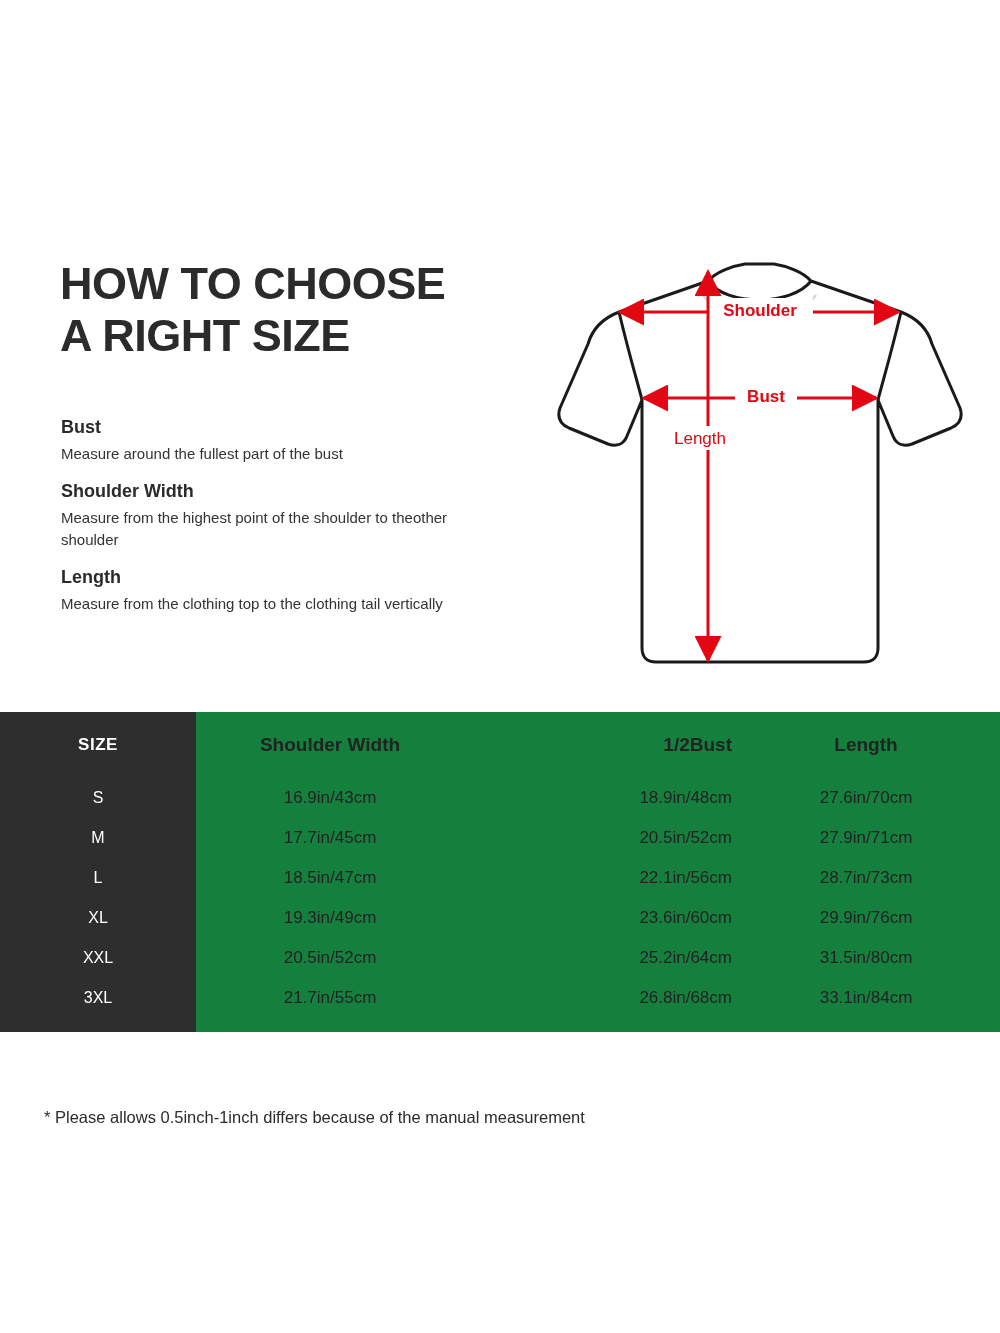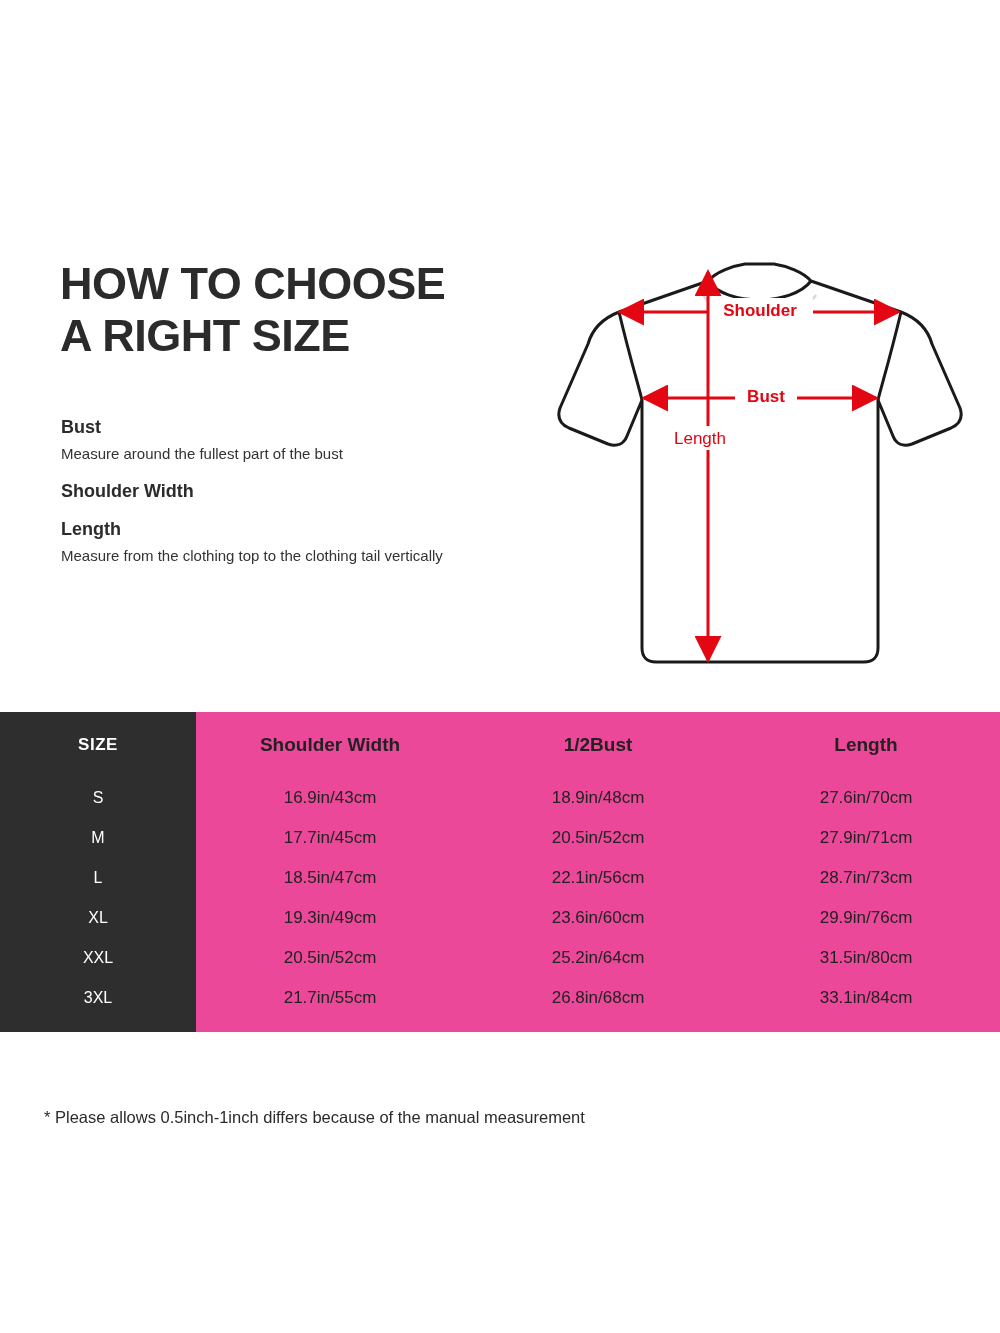--- a/index.html
+++ b/index.html
@@ -76,21 +76,21 @@
   }
   .shirt-wrap svg { display: block; }
 
   
   .table-area {
     position: absolute;
     left: 0;
     top: 712px;
     width: 1000px;
     height: 320px;
-    background: #ec4899;
+    background: #15803d;
   }
   .size-col-bg {
     position: absolute;
     left: 0;
     top: 0;
     width: 196px;
     height: 320px;
     background: #2e2e2e;
   }
   table.size-table {
@@ -116,21 +116,21 @@
   table.size-table th.c-size,
   table.size-table td.c-size {
     width: 196px;
     color: #ffffff;
   }
   table.size-table th.c-size { font-size: 17px; letter-spacing: 0.5px; }
   table.size-table td.c-size { font-size: 16px; }
   table.size-table th.c-shoulder,
   table.size-table td.c-shoulder { width: 268px; }
   table.size-table th.c-bust,
-  table.size-table td.c-bust { width: 268px; }
+  table.size-table td.c-bust { width: 268px; text-align: right; }
   table.size-table th.c-length,
   table.size-table td.c-length { width: 268px; }
 
   
   .footnote {
     position: absolute;
     left: 44px;
     top: 1106px;
     font-size: 16.5px;
     color: #2b2b2b;
@@ -149,20 +149,21 @@
       <span class="line2">A RIGHT SIZE</span>
     </div>
 
     <div class="defs">
       <div class="def-block">
         <div class="def-term">Bust</div>
         <div class="def-desc">Measure around the fullest part of the bust</div>
       </div>
       <div class="def-block">
         <div class="def-term">Shoulder Width</div>
+        <div class="def-desc">Measure from the highest point of the shoulder to theother shoulder</div>
       </div>
       <div class="def-block">
         <div class="def-term">Length</div>
         <div class="def-desc">Measure from the clothing top to the clothing tail vertically</div>
       </div>
     </div>
 
     <div class="shirt-wrap">
       <svg width="470" height="440" viewBox="0 0 470 440" xmlns="http://www.w3.org/2000/svg">
         <defs>

